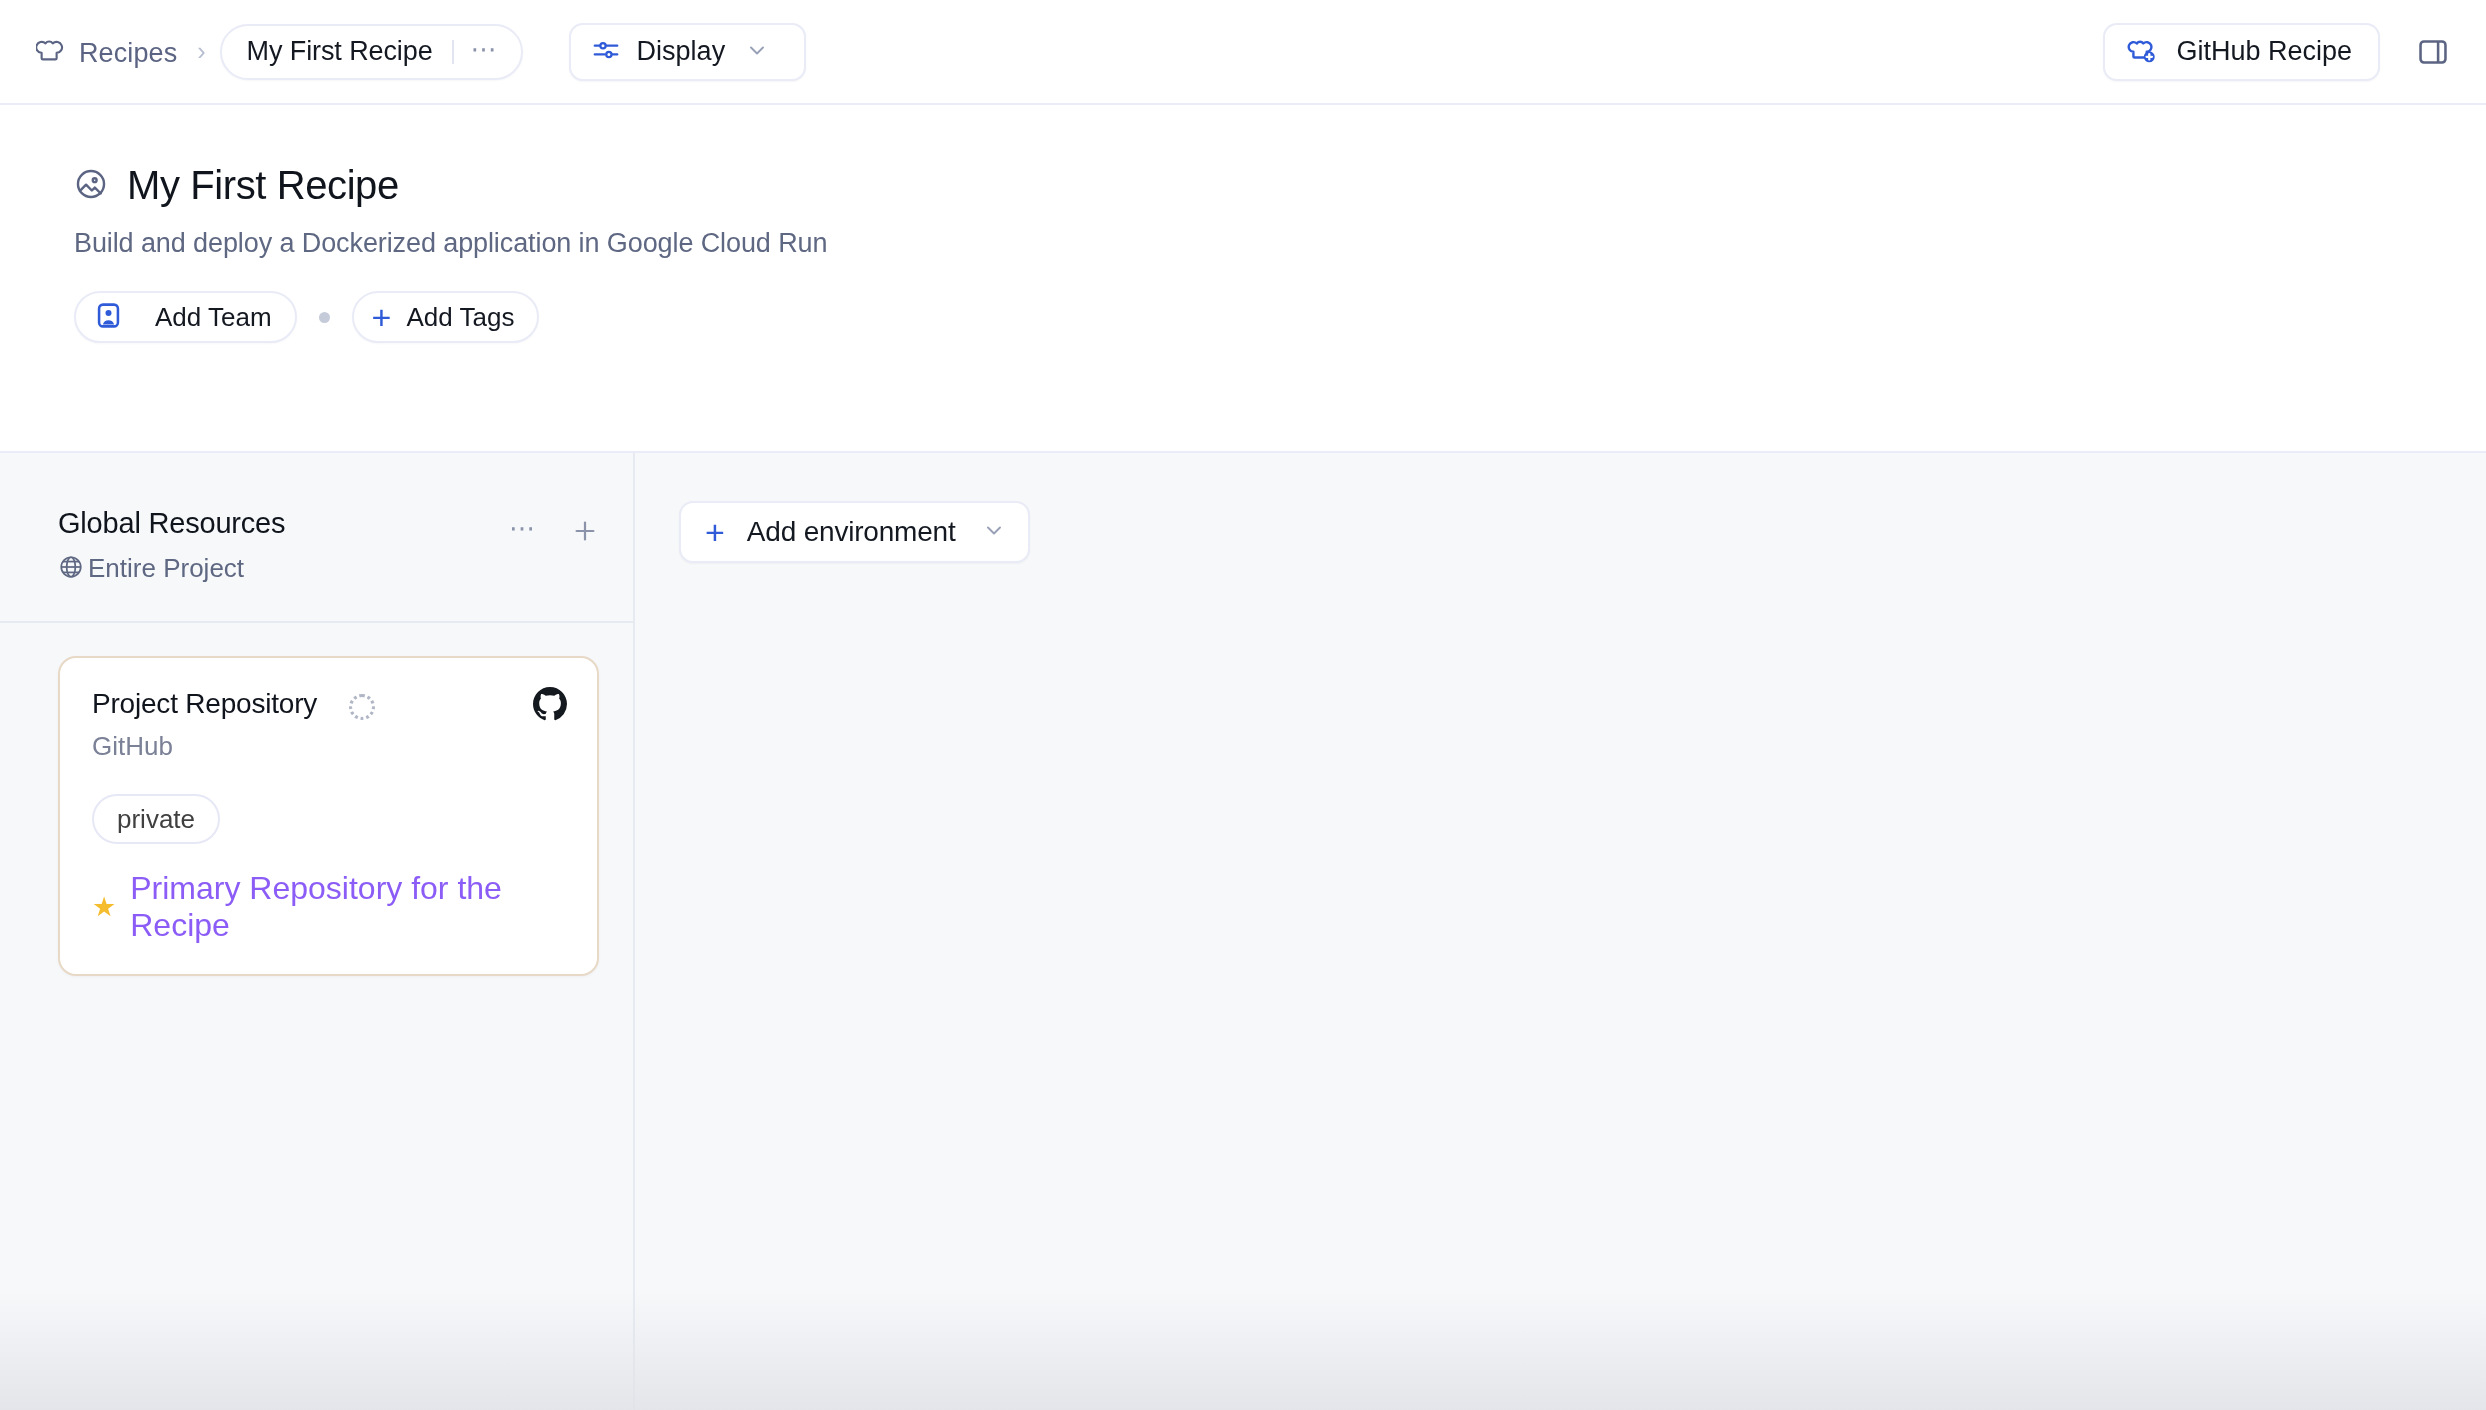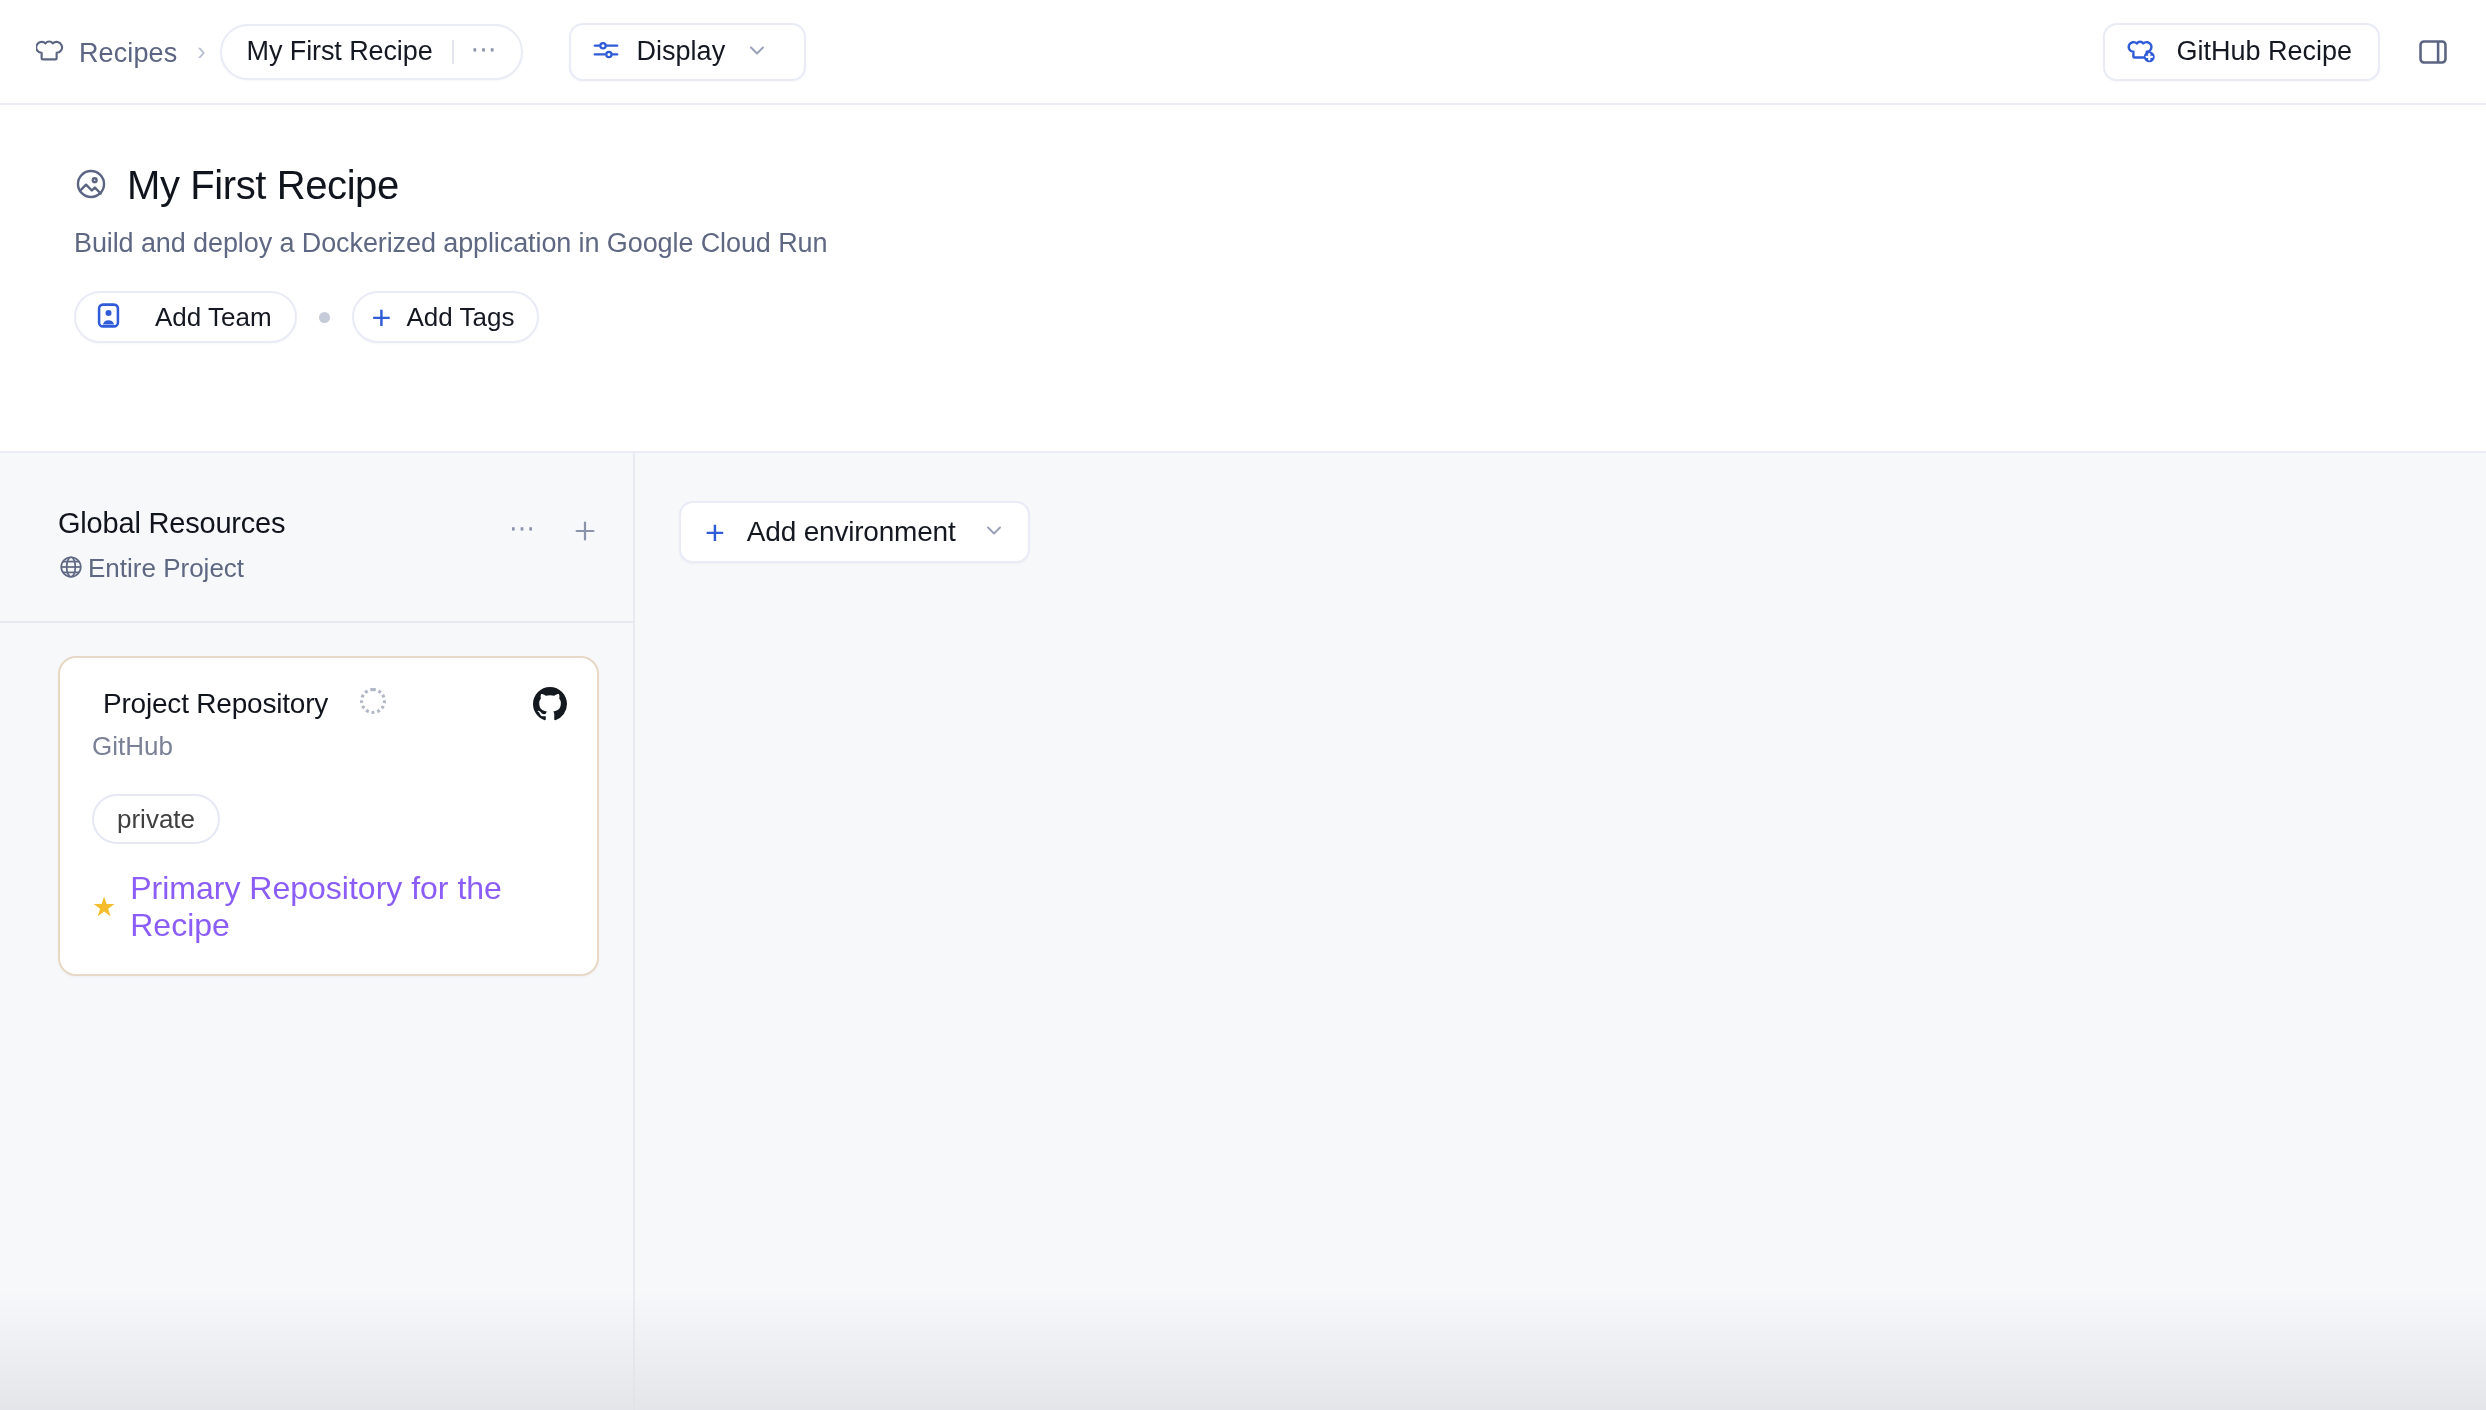--- a/index.html
+++ b/index.html
@@ -107,21 +107,21 @@
   .sp-sep { margin: 37px -34px 0 -58px; height: 2px; background: #e8eaf2; }
 
   .res-card {
     margin-top: 33px;
     border: 2px solid #e7d9c6; border-radius: 18px;
     background: #fff; padding: 30px 30px 30px 32px;
     position: relative; cursor: pointer;
     box-shadow: 0 1px 3px rgba(20,25,60,.04);
   }
   .res-top { display: flex; align-items: flex-start; }
-  .res-name-row { display: flex; align-items: flex-start; gap: 32px; margin-left: 11px; }
+  .res-name-row { display: flex; align-items: flex-end; gap: 32px; }
   .res-name { font-size: 28px; color: #10141c; font-weight: 400; letter-spacing: -.2px; }
   .res-provider { margin-top: 11px; font-size: 26px; color: #7b8197; }
   .res-logo { position: absolute; top: 29px; right: 30px; display: flex; }
   .res-badge {
     display: inline-flex; align-items: center; justify-content: center;
     margin-top: 32px; height: 50px; padding: 0 23px;
     border: 2px solid #e6e8f5; border-radius: 25px; background: #fff;
     font-size: 26px; color: #404040;
   }
   .res-primary { margin-top: 26px; display: flex; align-items: center; gap: 14px; }

